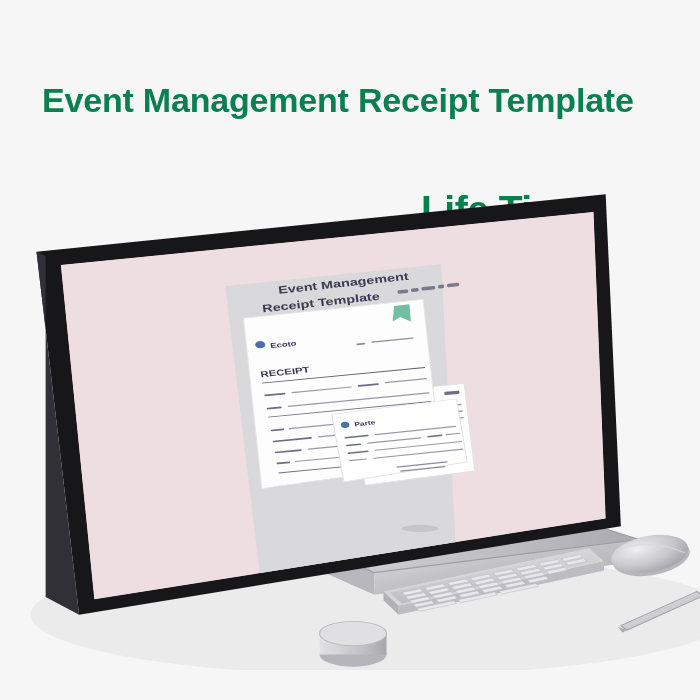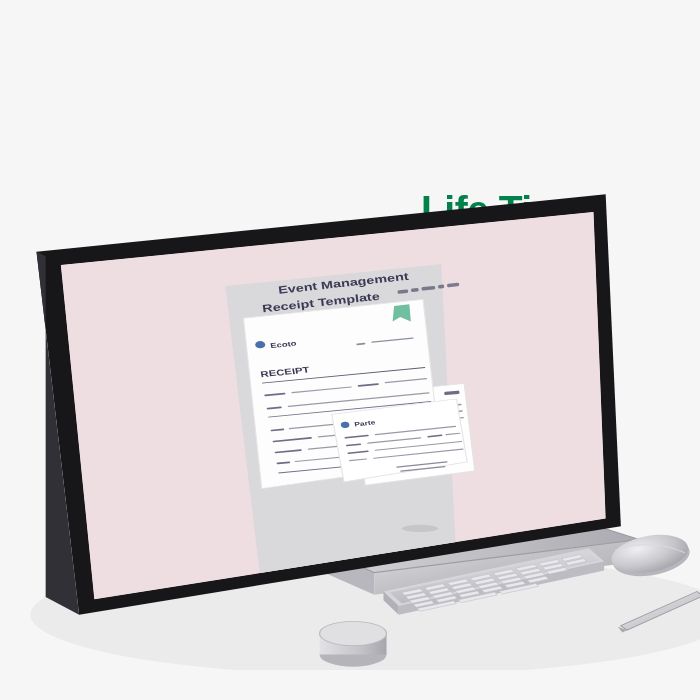--- a/index.html
+++ b/index.html
@@ -47,20 +47,21 @@
   }
 
   
   .monitor{position:absolute;left:0;top:150px;width:460px;height:470px;}
 </style>
 </head>
 <body>
 
 <div id="stage">
 
+  <div class="headline">Event Management Receipt Template</div>
 
   <div class="promo">
     <span>Life Time</span>
     <span>Access.</span>
   </div>
 
   <div class="logo">
     <svg class="logo-mark" viewBox="0 0 62 46">
 
       <rect x="33" y="4" width="28" height="39" fill="#ffffff"></rect>

